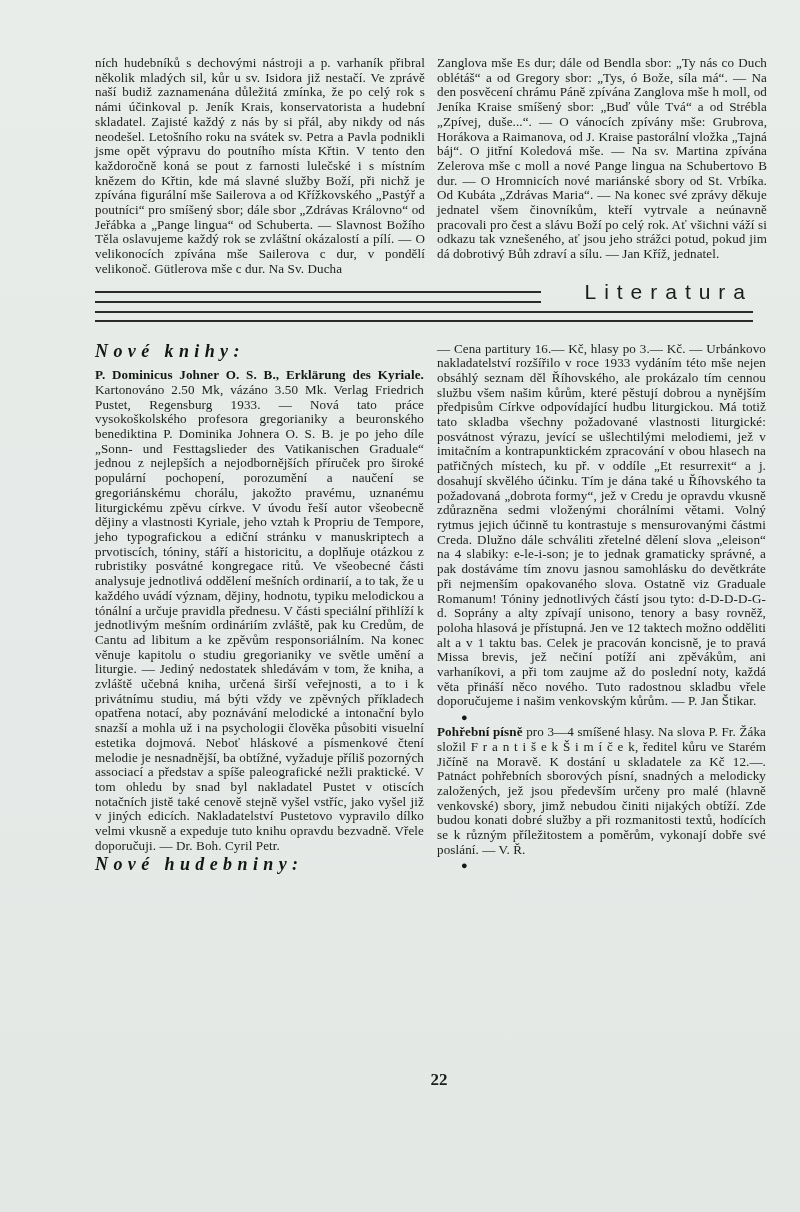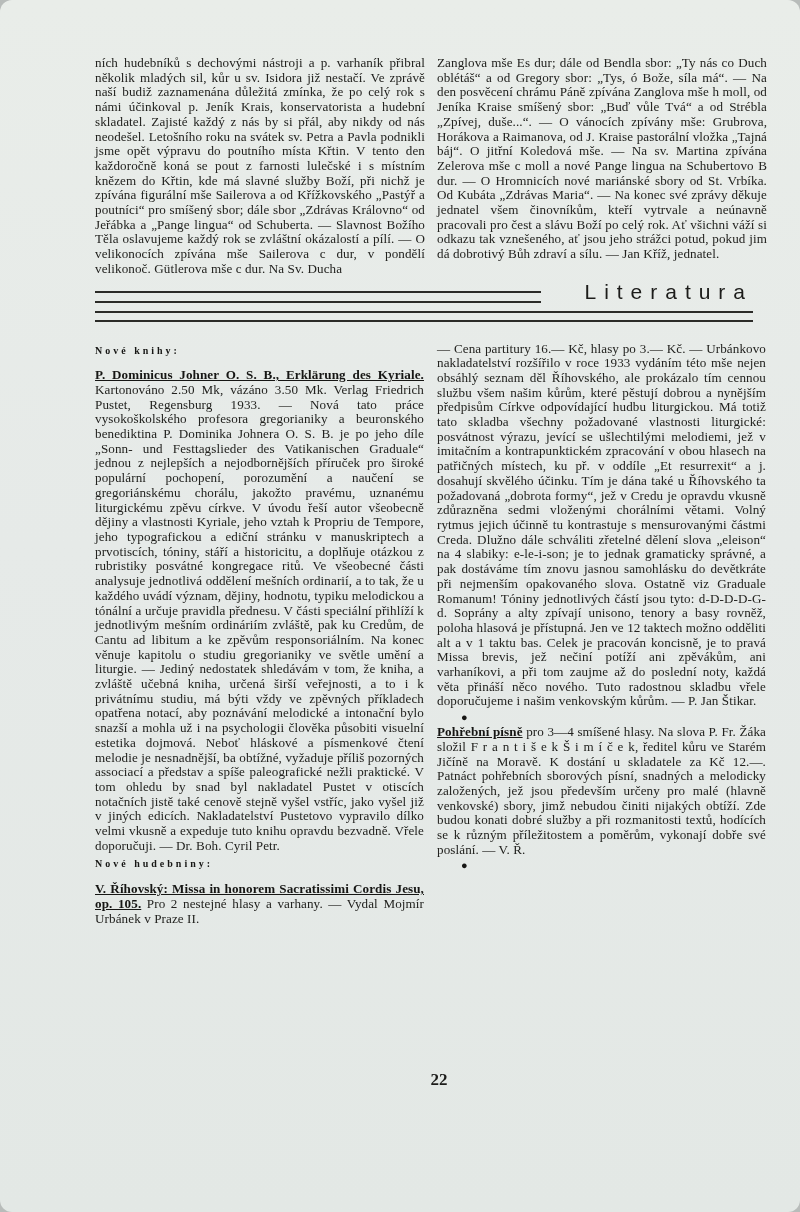--- a/index.html
+++ b/index.html
@@ -7,45 +7,45 @@
     width:800px;height:1212px;
     background:#b8bcba;
     font-family:"Liberation Serif", serif;
   }
   .page{
     position:relative;
     width:800px;height:1212px;
     overflow:hidden;
     background:linear-gradient(180deg,#e9ede9 0%,#e6eae8 45%,#e3e8e5 100%);
     color:#22221f;
-    border-radius:12px;
   }
   .cols{
     display:flex;
     gap:12px;
     padding:0 33px 0 95px;
   }
   .cols.top{padding-top:56px;}
   .cols.bottom{padding-top:13px;}
   .col{
     width:330px;
     font-size:13.1px;
     line-height:14.7px;
     text-align:justify;
     letter-spacing:0.1px;
   }
   .col p{margin:0 1px 4px 0;}
-  .lead{font-weight:bold;color:#161614;text-decoration:underline;}
+  .lead{font-weight:bold;color:#161614;}
   .sec-heading{
     margin:2px 0 10px 0;
-    font-size:10px;
+    font-size:18px;
     font-weight:bold;
     letter-spacing:0.30em;
     color:#161614;
     text-align:left;
+    font-style:italic;
   }
   .sec-heading.second{margin-top:0;}
   
   .divider{
     position:relative;
     margin:6px 47px 0 95px;
     height:46px;
   }
   .rule{
     position:absolute;left:0;
@@ -105,21 +105,20 @@
 
   <section class="cols bottom">
 
     <div class="col">
       <h3 class="sec-heading">Nové knihy:</h3>
 
       <p><strong class="lead">P. Dominicus Johner O. S. B., Erklärung des Kyriale.</strong> <span>Kartonováno 2.50 Mk, vázáno 3.50 Mk. Verlag Friedrich Pustet, Regensburg 1933. — Nová tato práce vysokoškolského profesora gregorianiky a beuronského benediktina P. Dominika Johnera O. S. B. je po jeho díle „Sonn- und Festtagslieder des Vatikanischen Graduale“ jednou z nejlepších a nejodbornějších příruček pro široké populární pochopení, porozumění a naučení se gregoriánskému chorálu, jakožto pravému, uznanému liturgickému zpěvu církve. V úvodu řeší autor všeobecně dějiny a vlastnosti Kyriale, jeho vztah k Propriu de Tempore, jeho typografickou a ediční stránku v manuskriptech a prvotiscích, tóniny, stáří a historicitu, a doplňuje otázkou z rubristiky posvátné kongregace ritů. Ve všeobecné části analysuje jednotlivá oddělení mešních ordinarií, a to tak, že u každého uvádí význam, dějiny, hodnotu, typiku melodickou a tónální a určuje pravidla přednesu. V části speciální přihlíží k jednotlivým mešním ordináriím zvláště, pak ku Credům, de Cantu ad libitum a ke zpěvům responsoriálním. Na konec věnuje kapitolu o studiu gregorianiky ve světle umění a liturgie. — Jediný nedostatek shledávám v tom, že kniha, a zvláště učebná kniha, určená širší veřejnosti, a to i k privátnímu studiu, má býti vždy ve zpěvných příkladech opatřena notací, aby poznávání melodické a intonační bylo snazší a mohla už i na psychologii člověka působiti visuelní estetika dojmová. Neboť hláskové a písmenkové čtení melodie je nesnadnější, ba obtížné, vyžaduje příliš pozorných associací a představ a spíše paleografické nežli praktické. V tom ohledu by snad byl nakladatel Pustet v otiscích notačních jistě také cenově stejně vyšel vstříc, jako vyšel již v jiných edicích. Nakladatelství Pustetovo vypravilo dílko velmi vkusně a expeduje tuto knihu opravdu bezvadně. Vřele doporučuji. — Dr. Boh. Cyril Petr.</span></p>
 
       <h3 class="sec-heading second">Nové hudebniny:</h3>
 
-      <p><strong class="lead">V. Říhovský: Missa in honorem Sacratissimi Cordis Jesu, op. 105.</strong> <span>Pro 2 nestejné hlasy a varhany. — Vydal Mojmír Urbánek v Praze II.</span></p>
     </div>
 
     <div class="col">
       <p>— Cena partitury 16.— Kč, hlasy po 3.— Kč. — Urbánkovo nakladatelství rozšířilo v roce 1933 vydáním této mše nejen obsáhlý seznam děl Říhovského, ale prokázalo tím cennou službu všem našim kůrům, které pěstují dobrou a nynějším předpisům Církve odpovídající hudbu liturgickou. Má totiž tato skladba všechny požadované vlastnosti liturgické: posvátnost výrazu, jevící se ušlechtilými melodiemi, jež v imitačním a kontrapunktickém zpracování v obou hlasech na patřičných místech, ku př. v oddíle „Et resurrexit“ a j. dosahují skvělého účinku. Tím je dána také u Říhovského ta požadovaná „dobrota formy“, jež v Credu je opravdu vkusně zdůrazněna sedmi vloženými chorálními větami. Volný rytmus jejich účinně tu kontrastuje s mensurovanými částmi Creda. Dlužno dále schváliti zřetelné dělení slova „eleison“ na 4 slabiky: e-le-i-son; je to jednak gramaticky správné, a pak dostáváme tím znovu jasnou samohlásku do devětkráte při nejmenším opakovaného slova. Ostatně viz Graduale Romanum! Tóniny jednotlivých částí jsou tyto: d-D-D-D-G-d. Soprány a alty zpívají unisono, tenory a basy rovněž, poloha hlasová je přístupná. Jen ve 12 taktech možno odděliti alt a v 1 taktu bas. Celek je pracován koncisně, je to pravá Missa brevis, jež nečiní potíží ani zpěvákům, ani varhaníkovi, a při tom zaujme až do poslední noty, každá věta přináší něco nového. Tuto radostnou skladbu vřele doporučujeme i našim venkovským kůrům. — P. Jan Štikar.</p>
 
       <span class="sep-dot">●</span>
 
       <p><strong class="lead">Pohřební písně</strong> <span>pro 3—4 smíšené hlasy. Na slova P. Fr. Žáka složil F r a n t i š e k Š i m í č e k, ředitel kůru ve Starém Jičíně na Moravě. K dostání u skladatele za Kč 12.—. Patnáct pohřebních sborových písní, snadných a melodicky založených, jež jsou především určeny pro malé (hlavně venkovské) sbory, jimž nebudou činiti nijakých obtíží. Zde budou konati dobré služby a při rozmanitosti textů, hodících se k různým příležitostem a poměrům, vykonají dobře své poslání. — V. Ř.</span></p>
 
       <span class="sep-dot">●</span>

